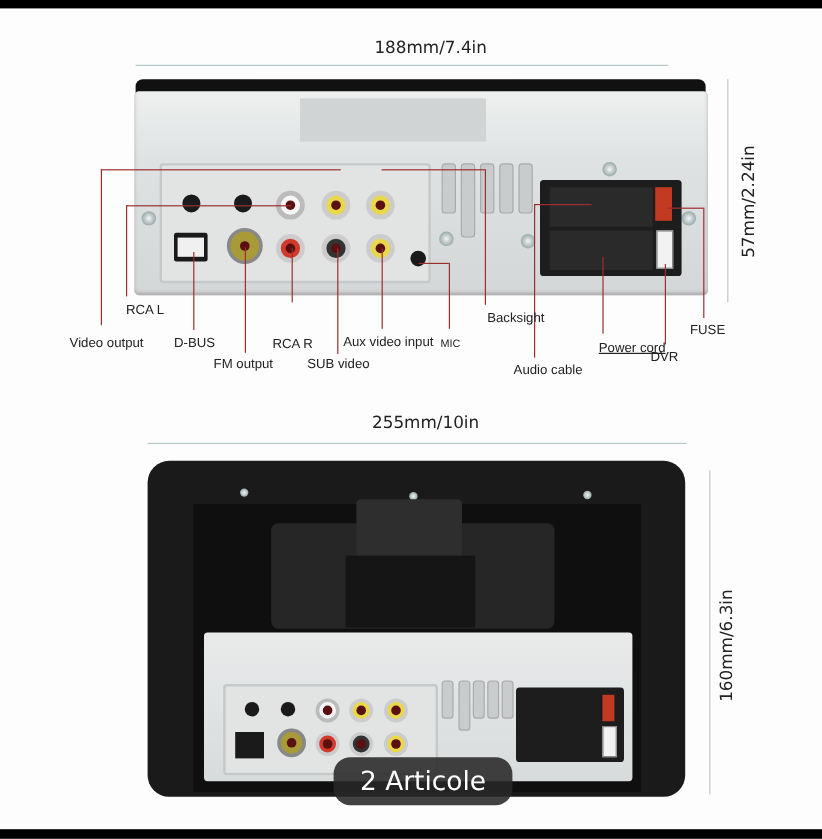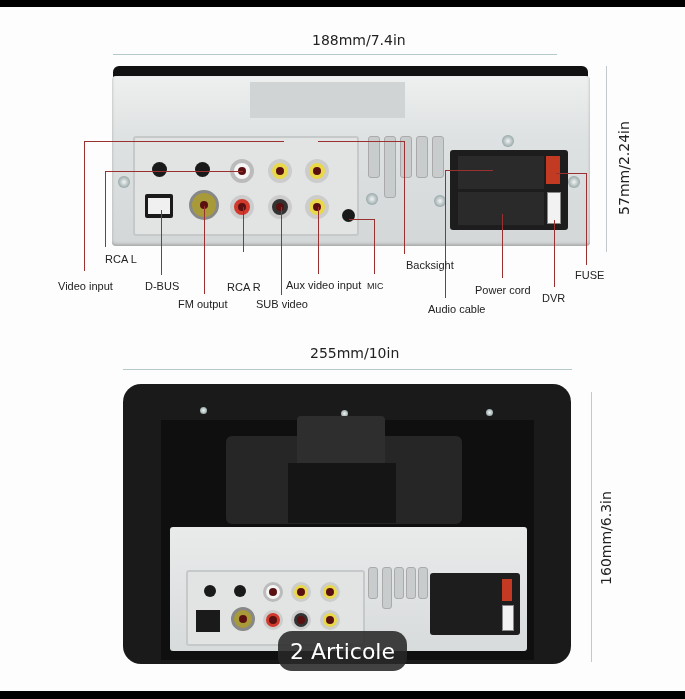--- a/index.html
+++ b/index.html
@@ -26,21 +26,21 @@
   .screw{border-radius:50%;background:radial-gradient(#f4f4f4,#9aa 70%,#666);}
   .iso{background:#1d1d1d;border-radius:3px;}
   .slot{background:#c9cccc;border-radius:3px;border:1px solid #aaa;}
   .fuse{background:#c33a22;}
   .usb{background:#f2f2f2;border:1px solid #888;}
   
   .frame{left:123px;top:384px;width:448px;height:280px;background:#1a1a1a;border-radius:18px;}
   .frame-inner{left:161px;top:420px;width:373px;height:240px;background:#0f0f0f;}
   .bracket{background:#262626;border-radius:6px;}
   .u2-body{left:170px;top:527px;width:357px;height:124px;background:linear-gradient(#e9ebeb,#d8dbdc);border-radius:3px;}
-  .pill{left:278px;top:631px;width:129px;height:40px;background:rgba(40,40,40,0.88);border-radius:14px;color:#fff;font-family:"DejaVu Sans",sans-serif;font-size:22px;display:flex;align-items:center;justify-content:center;}
+  .pill{left:278px;top:631px;width:149px;height:40px;background:rgba(40,40,40,0.88);border-radius:14px;color:#fff;font-family:"DejaVu Sans",sans-serif;font-size:22px;display:flex;align-items:center;justify-content:center;}
 </style>
 </head>
 <body>
 
 <div class="abs topbar"></div>
 
 <div class="abs dimtext" style="left:312px;top:32px;">188mm/7.4in</div>
 <div class="abs dimline-h" style="left:113px;top:54px;width:444px;"></div>
 
 <div class="abs dimline-v" style="left:606px;top:66px;height:186px;"></div>
@@ -97,30 +97,30 @@
 <div class="abs lead lead-h" style="left:349px;top:219px;width:25px;"></div>
 <div class="abs lead lead-v" style="left:374px;top:219px;height:55px;"></div>
 <div class="abs lead lead-h" style="left:445px;top:170px;width:48px;"></div>
 <div class="abs lead lead-v" style="left:445px;top:170px;height:128px;"></div>
 <div class="abs lead lead-v" style="left:502px;top:214px;height:64px;"></div>
 <div class="abs lead lead-v" style="left:554px;top:220px;height:67px;"></div>
 <div class="abs lead lead-h" style="left:556px;top:173px;width:30px;"></div>
 <div class="abs lead lead-v" style="left:586px;top:173px;height:92px;"></div>
 
 <div class="abs label" style="left:89px;top:253px;margin-left:16px;">RCA L</div>
-<div class="abs label" style="left:58px;top:280px;">Video input</div>
+<div class="abs label" style="left:58px;top:280px;">Video output</div>
 <div class="abs label" style="left:145px;top:280px;">D-BUS</div>
 <div class="abs label" style="left:178px;top:298px;">FM output</div>
 <div class="abs label" style="left:227px;top:281px;">RCA R</div>
 <div class="abs label" style="left:256px;top:298px;">SUB video</div>
 <div class="abs label" style="left:286px;top:279px;">Aux video input</div>
 <div class="abs label" style="left:367px;top:281px;font-size:9px;">MIC</div>
 <div class="abs label" style="left:382px;top:259px;padding-left:24px;">Backsight</div>
 <div class="abs label" style="left:428px;top:303px;">Audio cable</div>
-<div class="abs label" style="left:475px;top:284px;">Power cord</div>
+<div class="abs label" style="left:499px;top:284px;text-decoration:underline;">Power cord</div>
 <div class="abs label" style="left:542px;top:292px;">DVR</div>
 <div class="abs label" style="left:575px;top:269px;text-align:right;">FUSE</div>
 
 <div class="abs dimtext" style="left:310px;top:345px;">255mm/10in</div>
 <div class="abs dimline-h" style="left:123px;top:369px;width:449px;"></div>
 <div class="abs dimline-v" style="left:591px;top:392px;height:270px;"></div>
 <div class="abs dimtext vtext" style="left:556px;top:530px;width:100px;text-align:center;">160mm/6.3in</div>
 
 <div class="abs frame"></div>
 <div class="abs frame-inner"></div>

